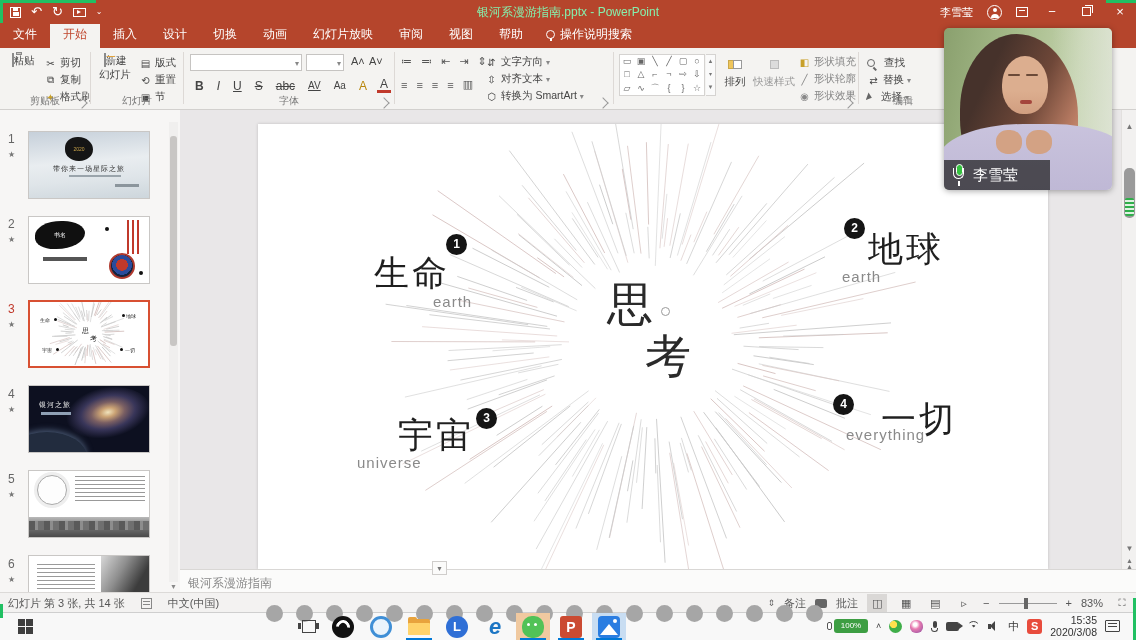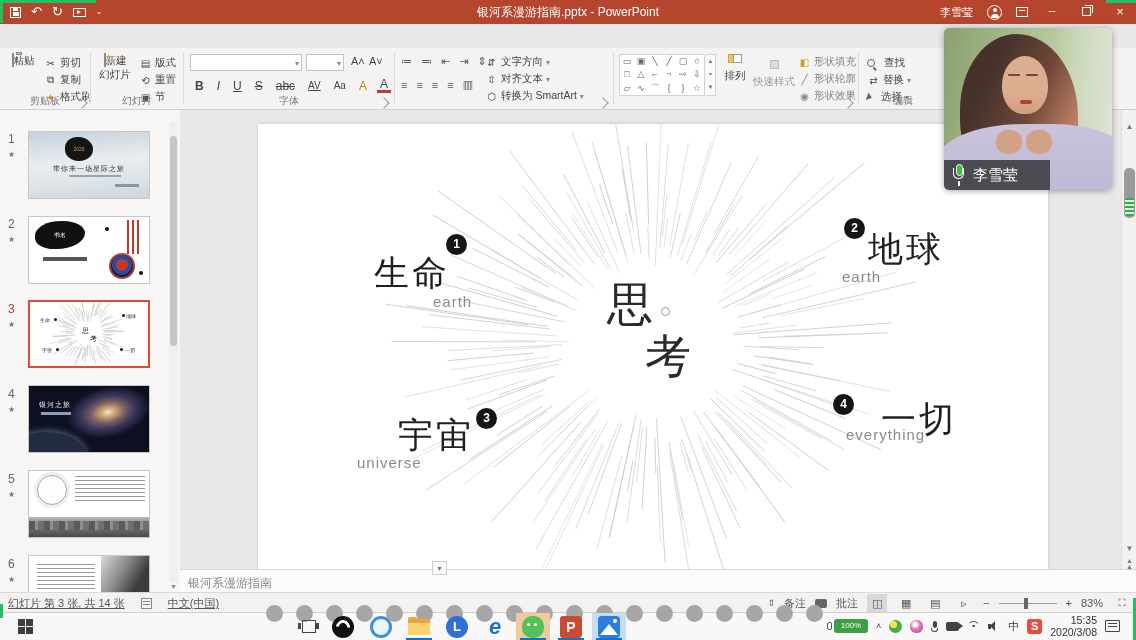--- a/index.html
+++ b/index.html
@@ -9,21 +9,21 @@
 
   
   #titlebar { left:0; top:0; width:1136px; height:24px; background:#b5452c; color:#fff; z-index:10; }
   .qat { left:10px; top:2px; display:flex; gap:10px; align-items:center; height:20px; color:#fff; }
   .qat-ic { font-size:13px; line-height:20px; color:#fff; }
   .save-ic { width:11px; height:11px; border:1px solid #fff; position:relative; }
   .save-ic i { position:absolute; left:2px; top:0; width:5px; height:3px; background:#fff; }
   .save-ic b { position:absolute; left:2px; bottom:1px; width:6px; height:4px; background:#fff; }
   .show-ic { width:13px; height:9px; border:1px solid #fff; position:relative; }
   .show-ic i { position:absolute; left:3px; top:1px; width:0; height:0; border-left:4px solid #fff; border-top:2.5px solid transparent; border-bottom:2.5px solid transparent; }
-  #title-text { left:0; right:0; top:4px; text-align:center; font-size:12px; color:#ffffff; }
+  #title-text { left:0; right:0; top:4px; text-align:center; font-size:12px; color:#86efac; }
   .tb-right { right:6px; top:0; height:24px; display:flex; align-items:center; gap:14px; }
   .tb-user { font-size:11px; color:#fff; }
   .avatar-ic { width:15px; height:15px; border:1px solid #fff; border-radius:50%; position:relative; }
   .avatar-ic i { position:absolute; left:4.5px; top:2px; width:4px; height:4px; border-radius:50%; background:#fff; }
   .avatar-ic b { position:absolute; left:2.5px; bottom:1px; width:8px; height:4px; border-radius:4px 4px 0 0; background:#fff; }
   .ribopt-ic { width:12px; height:10px; border:1px solid #fff; position:relative; }
   .ribopt-ic i { position:absolute; left:2px; top:1.5px; width:6px; height:1px; background:#fff; }
   .winbtn { font-size:13px; color:#fff; line-height:24px; text-align:center; width:20px; }
   .restore-ic { width:9px; height:9px; border:1px solid #fff; position:relative; margin-top:2px; }
   .restore-ic i { position:absolute; left:2px; top:-3px; width:8px; height:8px; border-top:1px solid #fff; border-right:1px solid #fff; }
@@ -132,21 +132,21 @@
   .mic-ic .u { position:absolute; left:0.5px; top:4px; width:11px; height:11px; border:1.5px solid #fff; border-top:none; border-radius:0 0 8px 8px; }
   .mic-ic .st { position:absolute; left:6px; bottom:0; width:1.5px; height:5px; background:#fff; }
 
   
   #notes { left:180px; top:569px; width:956px; height:23px; background:#fbfbfa; border-top:1px solid #d9d7d5; z-index:5; }
   #notes-text { position:absolute; left:8px; top:5px; font-size:12px; color:#8a8a8a; }
   .splitter-btn { position:absolute; left:252px; top:-9px; width:15px; height:14px; background:#fbfbfa; border:1px solid #cfcdcb; font-size:7px; color:#777; text-align:center; line-height:13px; }
 
   
   #statusbar { left:0; top:592px; width:1136px; height:20px; background:#f3f2f1; border-top:1px solid #dcdad8; z-index:20; font-size:11px; color:#555; }
-  .sb-left { position:absolute; left:8px; top:3px; display:flex; gap:16px; align-items:center;text-decoration:underline; }
+  .sb-left { position:absolute; left:8px; top:3px; display:flex; gap:16px; align-items:center; }
   .sb-right { position:absolute; right:4px; top:0; height:20px; display:flex; align-items:center; gap:9px; }
   .spell-ic { width:11px; height:11px; border:1px solid #888; position:relative; }
   .spell-ic i { position:absolute; left:1.5px; top:2px; width:7px; height:1px; background:#888; box-shadow:0 3px 0 #888; }
   .sb-viewbtn { width:20px; height:18px; text-align:center; line-height:18px; font-size:11px; color:#555; }
   .sb-viewbtn.sel { background:#dad8d6; }
   .zoom-track { width:58px; height:1px; background:#9a9a9a; position:relative; }
   .zoom-knob { position:absolute; left:25px; top:-5px; width:4px; height:11px; background:#666; }
   .bubble-ic { width:12px; height:9px; background:#666; border-radius:2px; position:relative; display:inline-block; }
   .bubble-ic i { position:absolute; left:2px; bottom:-3px; border-left:3px solid #666; border-bottom:3px solid transparent; }
   .notes-ic { font-size:9px; color:#666; }
@@ -235,20 +235,38 @@
         </span>
       <span class="ribopt-ic">
           <i></i>
         </span>
       <span class="winbtn">−</span>
       <span class="winbtn"><span class="restore-ic" style="display:inline-block"><i></i></span></span>
       <span class="winbtn">×</span>
     </div>
   </div>
 
+  <div id="tabrow" class="abs">
+    <span class="rtab">文件</span>
+    <span class="rtab sel">开始</span>
+    <span class="rtab">插入</span>
+    <span class="rtab">设计</span>
+    <span class="rtab">切换</span>
+    <span class="rtab">动画</span>
+    <span class="rtab">幻灯片放映</span>
+    <span class="rtab">审阅</span>
+    <span class="rtab">视图</span>
+    <span class="rtab">帮助</span>
+    <span class="tellme">
+      <span class="bulb-ic">
+          <i></i>
+        </span>
+      <span>操作说明搜索</span>
+    </span>
+  </div>
 
   <div id="ribbon" class="abs">
 
     <div class="rg" style="left:2px; width:86px">
       <div class="bigbtn" style="left:4px; top:6px; width:34px">
         <span class="clipboard-ic"><i></i></span>
         <span>粘贴</span>
       </div>
       <div class="smallrow" style="left:42px; top:8px">
           <span class="sic">✂</span>
@@ -362,21 +380,21 @@
           <span class="shapecell">⇨</span>
           <span class="shapecell">⇩</span>
         <span class="shapecell">▱</span>
           <span class="shapecell">∿</span>
           <span class="shapecell">⌒</span>
           <span class="shapecell">{</span>
           <span class="shapecell">}</span>
           <span class="shapecell">☆</span>
       </div>
       <div class="abs" style="left:90px; top:6px; width:10px; height:42px; border:1px solid #d5d3d1; border-left:none; background:#fafafa; font-size:6px; color:#777; text-align:center; line-height:13px">▲<br>▾<br>▼</div>
-      <div class="bigbtn" style="left:104px; top:0; width:30px">
+      <div class="bigbtn" style="left:104px; top:6px; width:30px">
         <span class="bic"><span class="mini-sq"></span><span class="mini-sq2"></span></span>
         <span>排列</span>
       </div>
       <div class="bigbtn" style="left:136px; top:6px; width:44px; color:#999">
         <span class="bic"><span class="mini-sq" style="background:#dcdcdc;border-color:#bbb"></span></span>
         <span>快速样式</span>
       </div>
       <div class="smallrow" style="left:182px; top:7px; color:#888">
           <span class="sic" style="color:#c8a028">◧</span>
           <span>形状填充</span>

